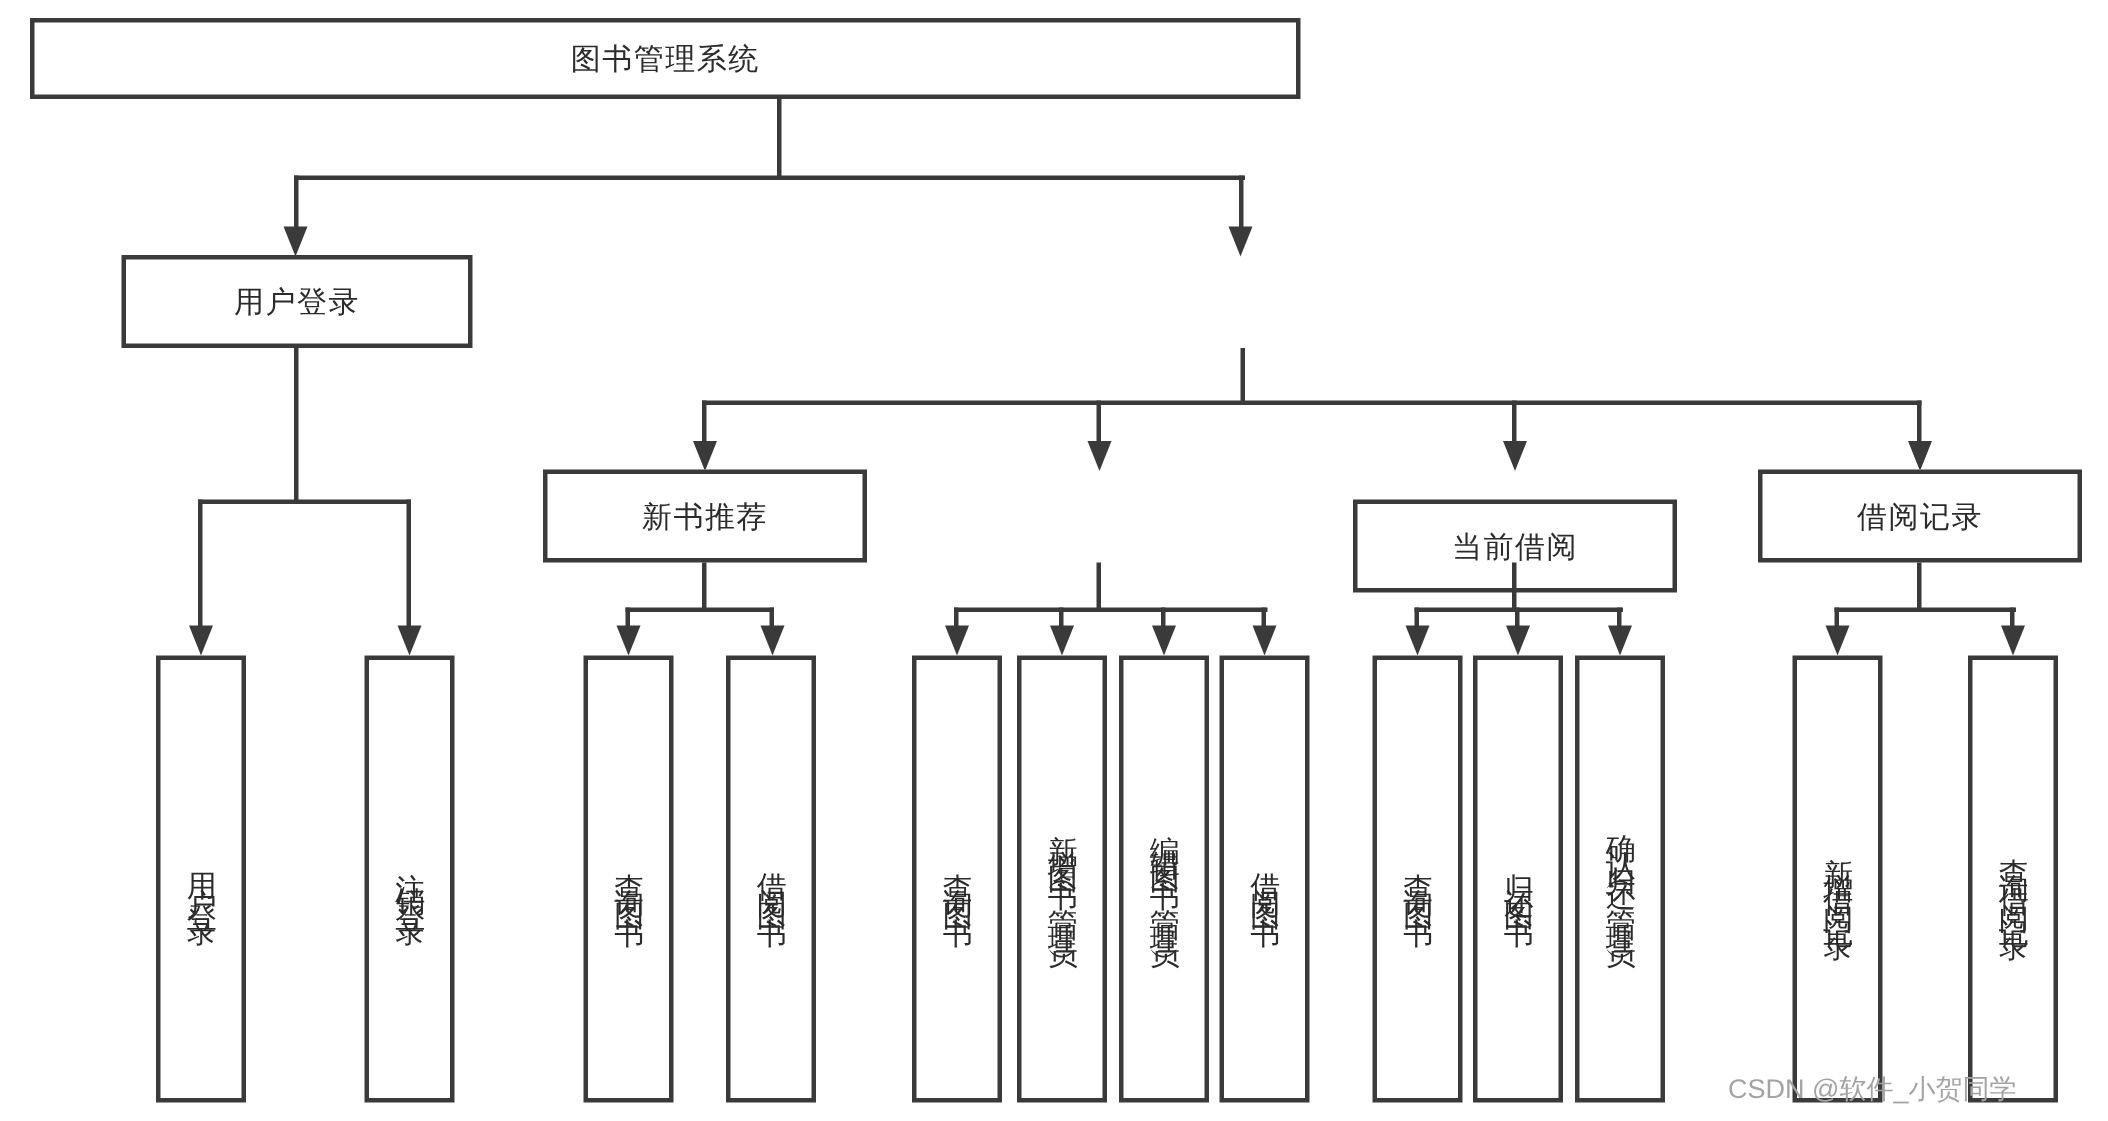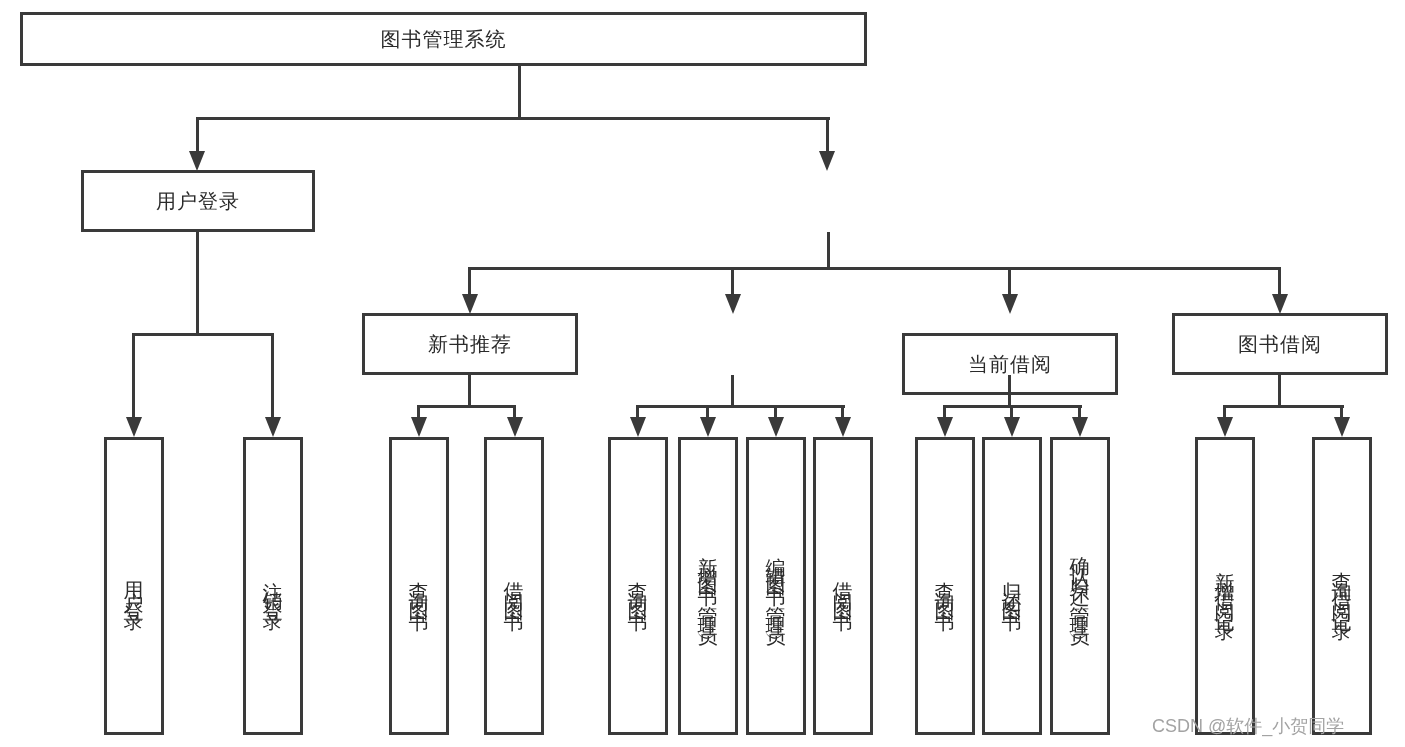--- a/index.html
+++ b/index.html
@@ -75,21 +75,21 @@
   <div class="line v" style="left:1278px;top:267px;height:30px;"></div>
   <div class="arr" style="left:1272px;top:294px;"></div>
 
   <div class="box" style="left:362px;top:313px;width:216px;height:62px;font-family:Liberation Serif, serif;">
     <span class="hlabel">新书推荐</span>
   </div>
   <div class="box" style="left:902px;top:313px;width:216px;height:62px;margin-top:20px;">
     <span class="hlabel">当前借阅</span>
   </div>
   <div class="box" style="left:1172px;top:313px;width:216px;height:62px;">
-    <span class="hlabel">图书借阅</span>
+    <span class="hlabel">借阅记录</span>
   </div>
 
   <div class="line v" style="left:468px;top:375px;height:33px;"></div>
   <div class="line h" style="left:417px;top:405px;width:99px;"></div>
   <div class="line v" style="left:417px;top:405px;height:14px;"></div>
   <div class="arr" style="left:411px;top:417px;"></div>
   <div class="line v" style="left:513px;top:405px;height:14px;"></div>
   <div class="arr" style="left:507px;top:417px;"></div>
 
   <div class="line v" style="left:731px;top:375px;height:33px;"></div>

